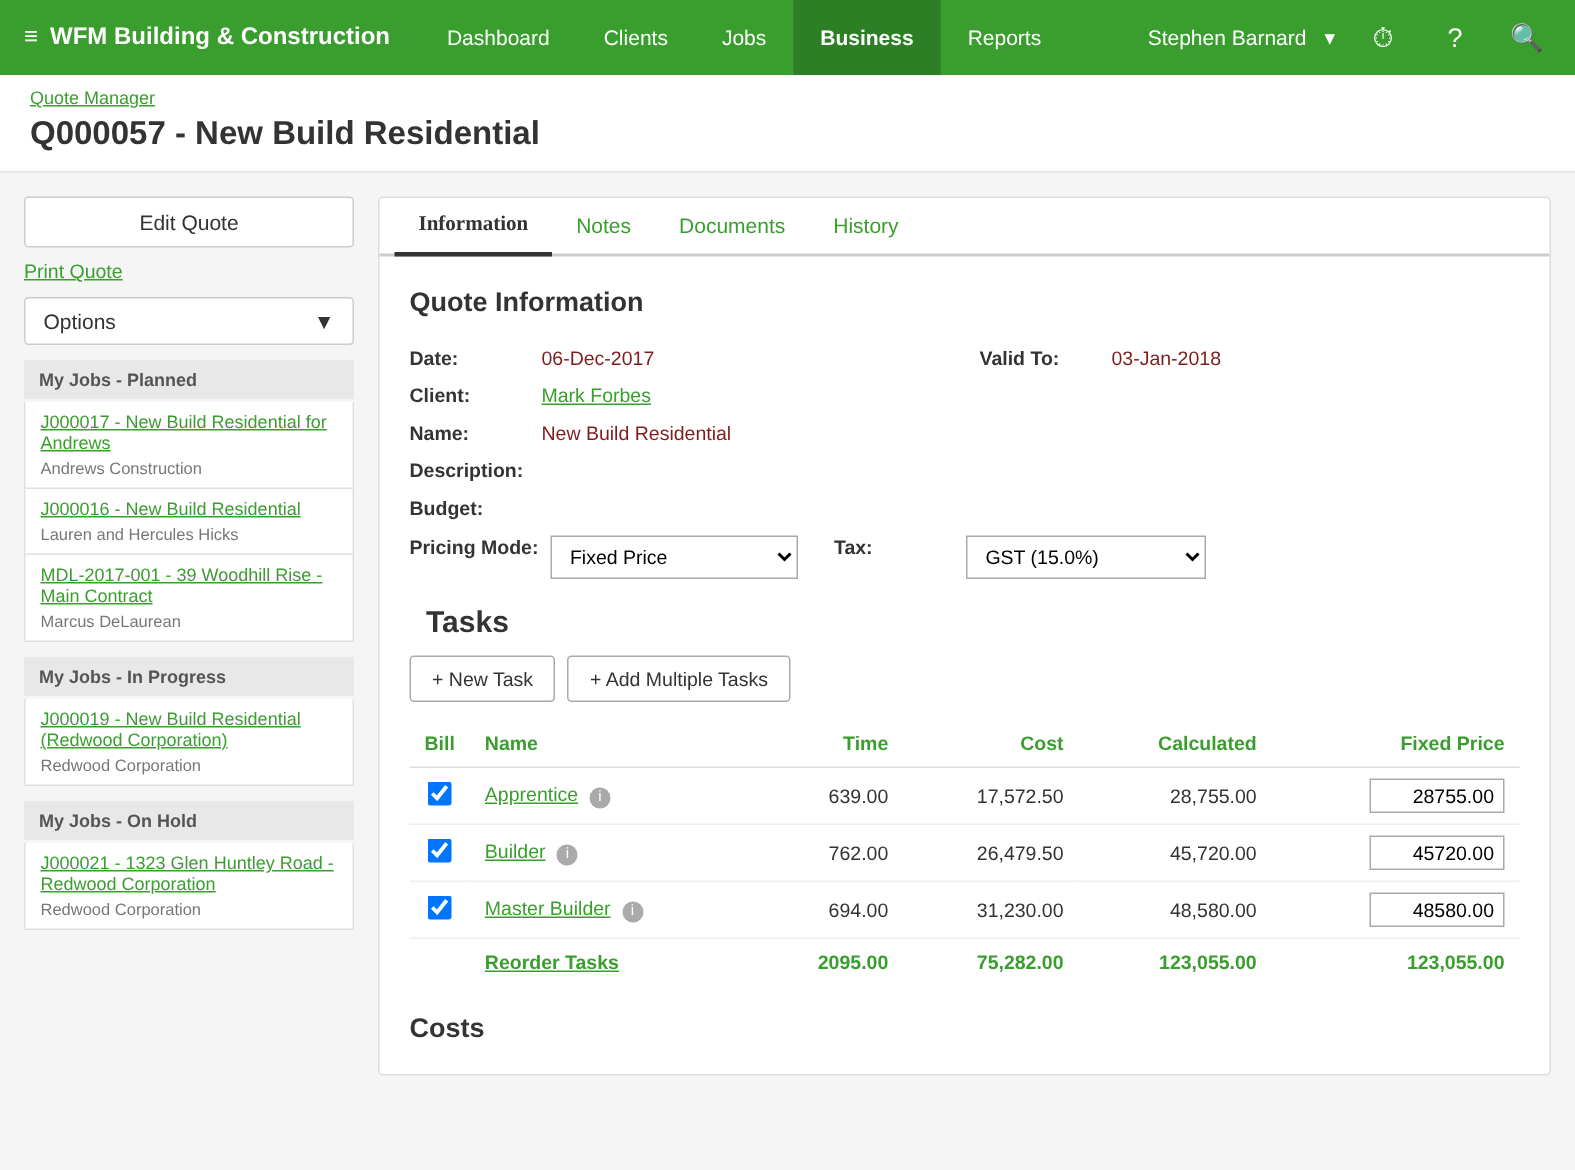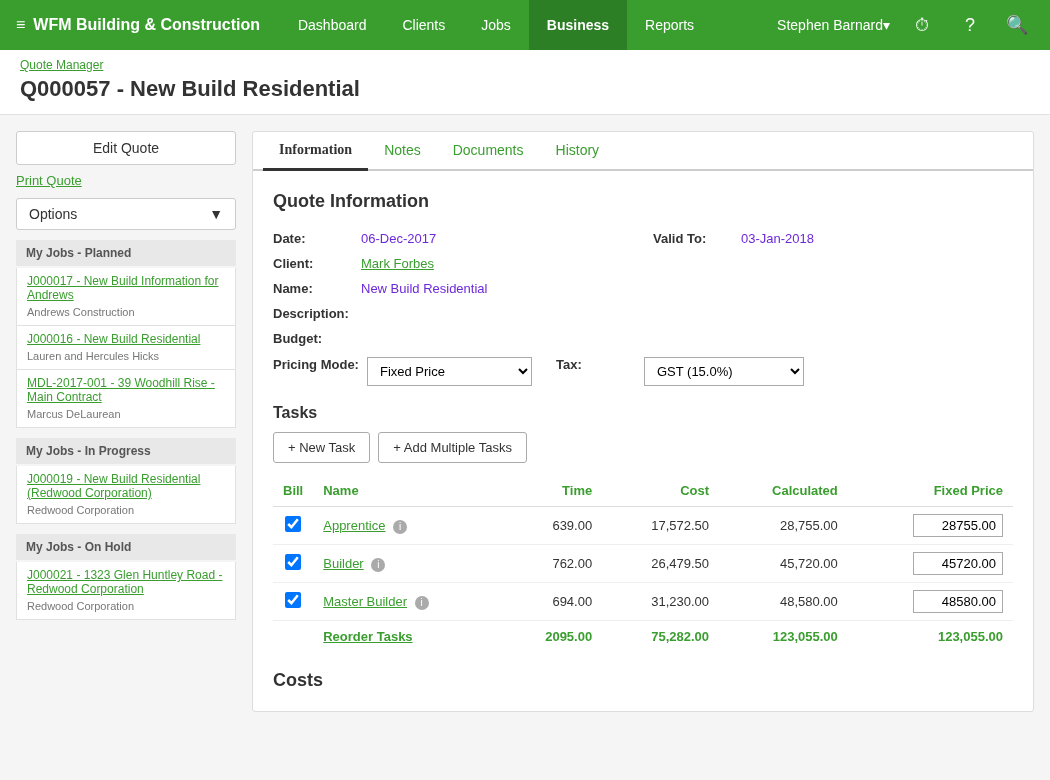--- a/index.html
+++ b/index.html
@@ -34,21 +34,21 @@
       font-size: 14px;
     }
     .nav-links a.active { background: #2d7f25; font-weight: bold; }
     .nav-right {
       display: flex;
       align-items: center;
       gap: 16px;
       color: #fff;
       font-size: 14px;
     }
-    .nav-right .user-name { color: #fff; font-size: 14px; display: flex; align-items: center; gap: 0; }
+    .nav-right .user-name { color: #fff; font-size: 14px; display: flex; align-items: center; gap: 12px; }
     .nav-icon-btn {
       background: none; border: none; color: #fff;
       font-size: 18px; cursor: pointer; width: 32px; height: 32px;
       display: flex; align-items: center; justify-content: center;
       border-radius: 50%;
     }
 
     
     .sub-header {
       background: #fff;
@@ -166,21 +166,21 @@
     .content-body { padding: 20px; }
 
     .section-title {
       font-size: 18px;
       font-weight: bold;
       color: #333;
       margin-bottom: 16px;
     }
     .info-row { display: flex; align-items: center; gap: 8px; padding: 3px 0; }
     .info-label { font-weight: bold; color: #333; font-size: 13px; min-width: 80px; }
-    .info-value { color: #6d28d9; font-size: 13px; }
+    .info-value { color: #7f1d1d; font-size: 13px; }
     .info-value.link { color: #3a9e2f; cursor: pointer; text-decoration: underline; }
 
     .pricing-row {
       display: flex;
       align-items: center;
       gap: 24px;
       margin-top: 8px;
     }
     .pricing-group { display: flex; gap: 8px; }
     .pricing-label { font-weight: bold; }
@@ -189,21 +189,21 @@
       border: 1px solid #aaa;
       padding: 5px 24px 5px 8px;
       font-size: 13px;
       background: #fff;
       cursor: pointer;
       min-width: 160px;
       appearance: auto;
     }
 
     
-    .tasks-header { font-size: 16px; font-weight: bold; margin: 18px 0 10px; }
+    .tasks-header { font-size: 20px; font-weight: bold; margin: 18px 11px 10px; }
     .tasks-buttons { display: flex; gap: 8px; margin-bottom: 12px; }
     .task-btn {
       background: #fff;
       border: 1px solid #aaa;
       padding: 7px 14px;
       font-size: 13px;
       cursor: pointer;
       border-radius: 3px;
       color: #333;
     }
@@ -303,21 +303,21 @@
     <button class="sidebar-btn">Edit Quote</button>
     <a class="sidebar-link">Print Quote</a>
     <div class="sidebar-dropdown">
       <span>Options</span>
       <span>▼</span>
     </div>
 
     <div class="sidebar-group">
       <div class="sidebar-section">My Jobs - Planned</div>
       <div class="sidebar-job-item">
-        <a class="job-link">J000017 - New Build Information for Andrews</a>
+        <a class="job-link">J000017 - New Build Residential for Andrews</a>
         <span class="job-sub">Andrews Construction</span>
       </div>
       <div class="sidebar-job-item">
         <a class="job-link">J000016 - New Build Residential</a>
         <span class="job-sub">Lauren and Hercules Hicks</span>
       </div>
       <div class="sidebar-job-item">
         <a class="job-link">MDL-2017-001 - 39 Woodhill Rise - Main Contract</a>
         <span class="job-sub">Marcus DeLaurean</span>
       </div>

